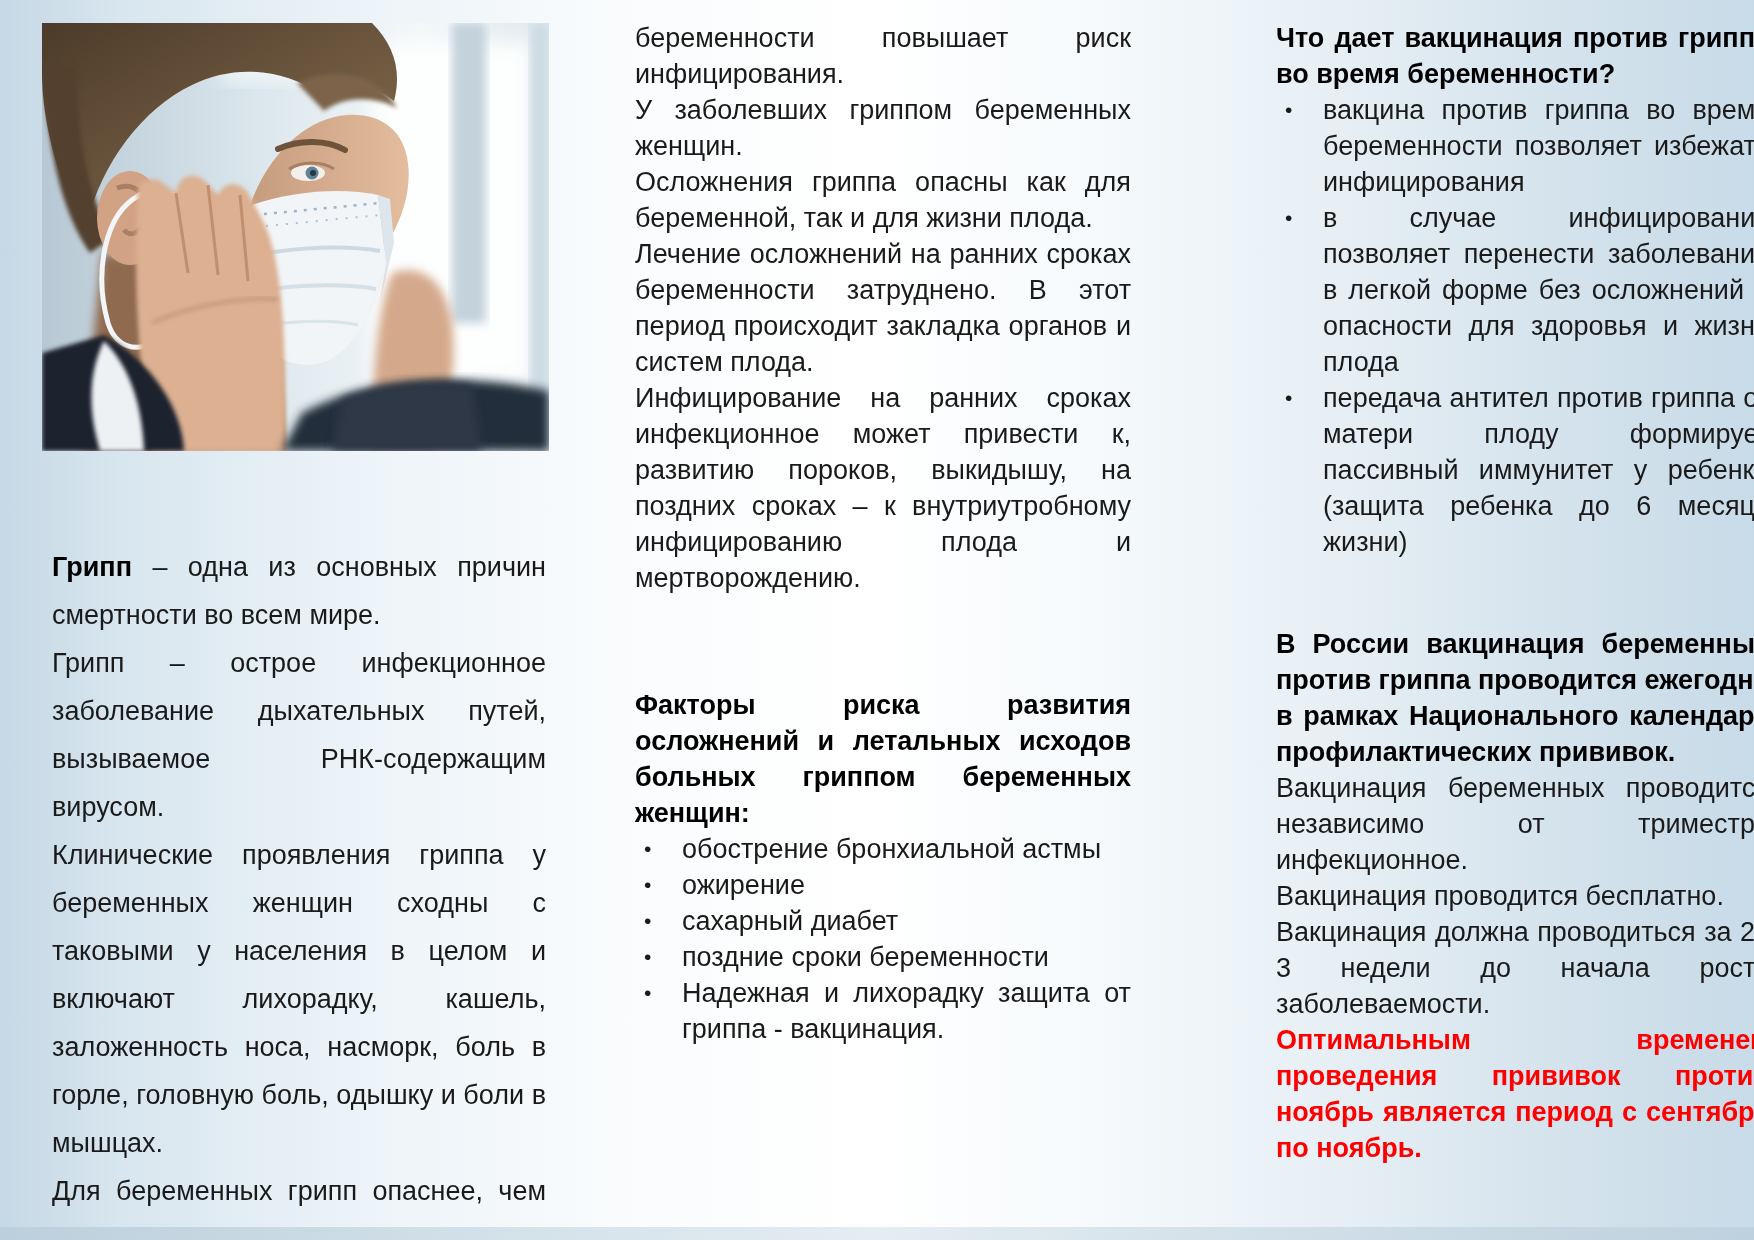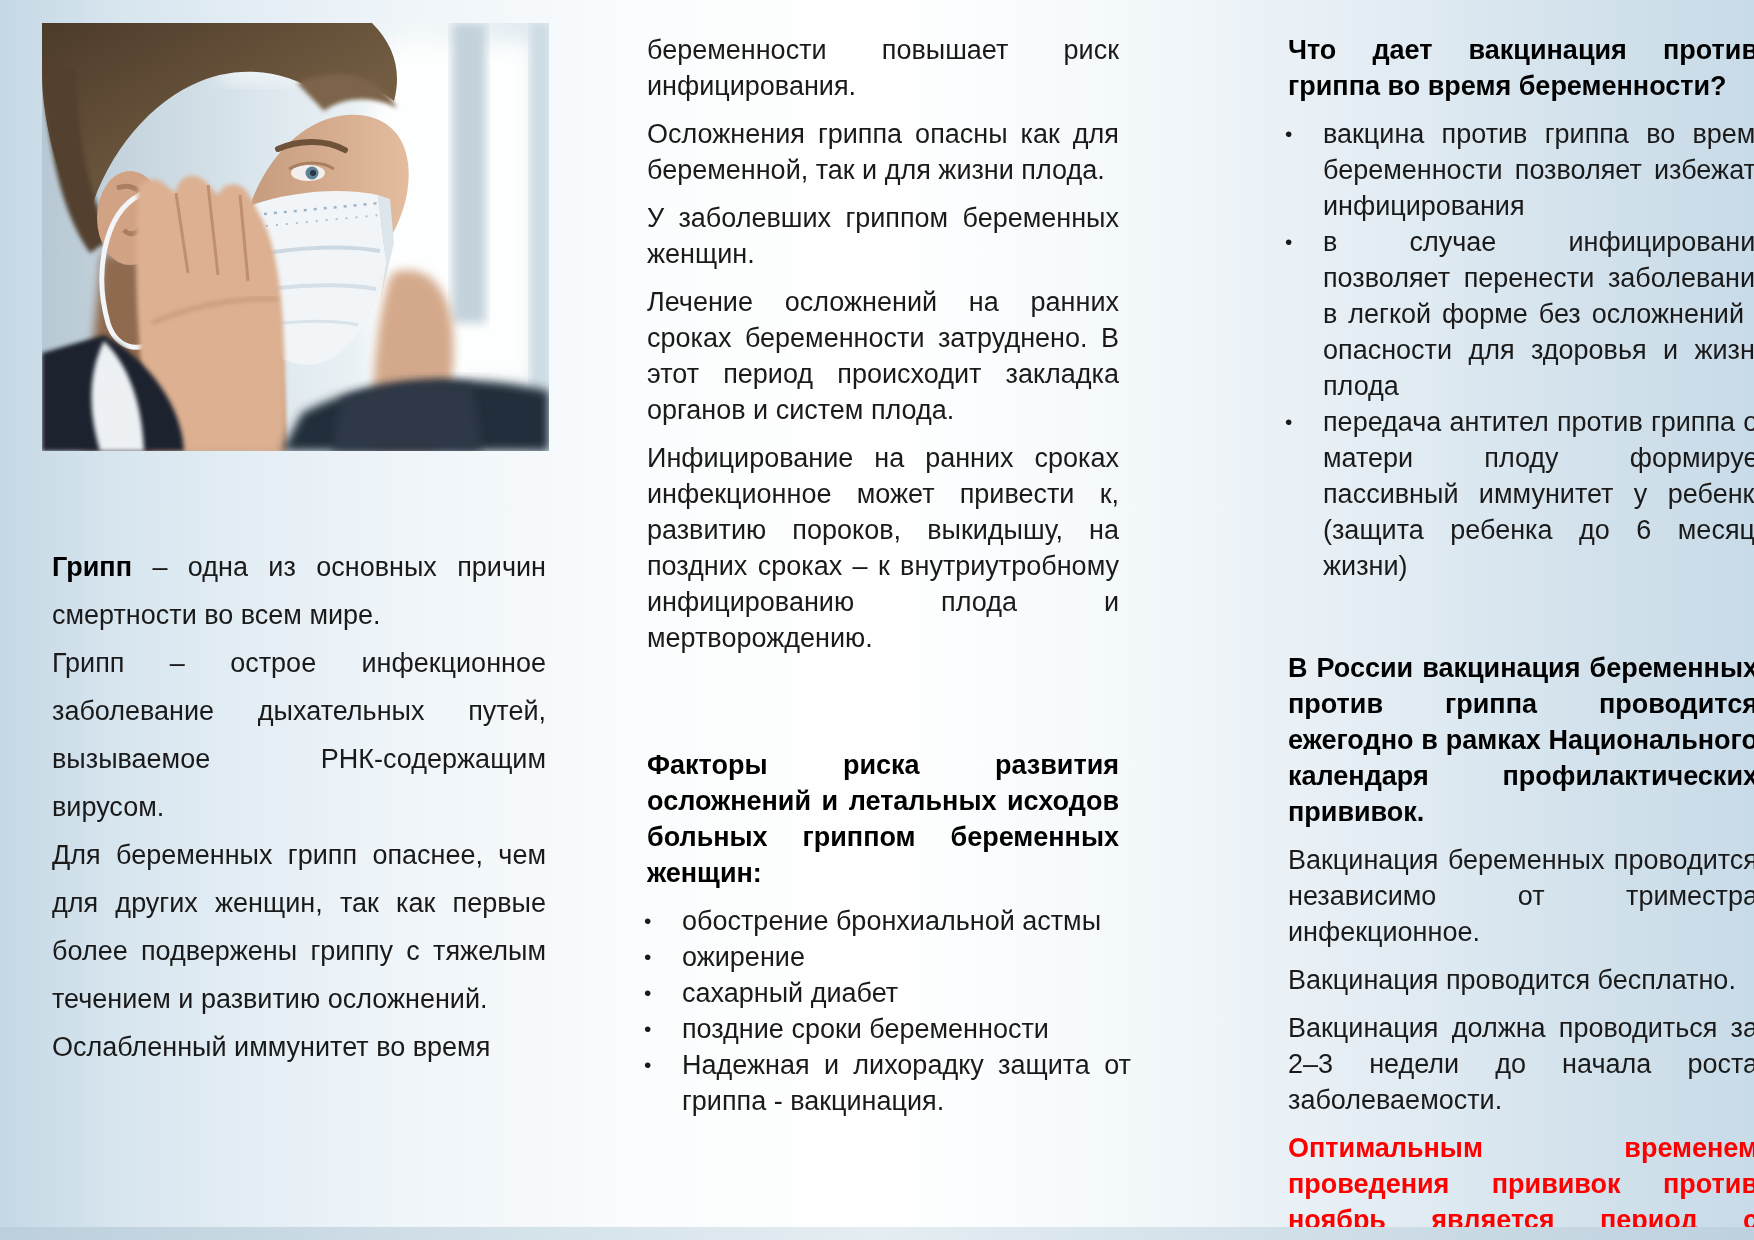--- a/index.html
+++ b/index.html
@@ -14,21 +14,21 @@
       #ffffff 50%, #f6fafc 62%, #e7eff5 76%, #d3e2ec 90%, #c8dbe8 100%);
   }
   .bottom-strip{
     position:absolute;left:0;bottom:0;width:100%;height:13px;
     background:linear-gradient(90deg,#bccfdc 0%,#d4e2ea 30%,#e4edf2 50%,#d2e0e9 72%,#bed1de 100%);
   }
   .col{
     position:absolute;top:20px;
     font-size:27px;line-height:36px;
   }
-  .col p{margin:12px;text-align:justify;}
+  .col p{margin:0;text-align:justify;}
   .col .gap-heading{margin-top:91px;}
   .bold{font-weight:bold;color:#000000;}
   .photo{
     position:absolute;left:42px;top:23px;width:507px;height:428px;
     overflow:hidden;
   }
   .col1-text{position:absolute;left:52px;top:543px;width:494px;font-size:27px;line-height:48px;}
   .col1-text p{margin:0;text-align:justify;}
   .col2{left:635px;width:496px;}
   .col3{left:1276px;width:494px;}
@@ -121,28 +121,29 @@
 
       <path d="M350,250 C380,240 404,258 410,300 C416,350 404,400 390,428 L330,428 C330,360 334,290 350,250 Z" fill="#d4a98b" filter="url(#b5)"></path>
       <path d="M260,390 C330,352 430,350 507,368 L507,428 L240,428 Z" fill="#232d3a" filter="url(#b5)"></path>
       <path d="M300,376 C340,360 390,356 430,362 L440,428 L290,428 Z" fill="#2e3947" filter="url(#b5)"></path>
     </svg>
   </div>
 
   <div class="col1-text">
     <p><span class="bold">Грипп</span><span> – одна из основных причин смертности во всем мире.</span></p>
     <p>Грипп – острое инфекционное заболевание дыхательных путей, вызываемое РНК-содержащим вирусом.</p>
+    <p>Клинические проявления гриппа у беременных женщин сходны с таковыми у населения в целом и включают лихорадку, кашель, заложенность носа, насморк, боль в горле, головную боль, одышку и боли в мышцах.</p>
     <p>Для беременных грипп опаснее, чем для других женщин, так как первые более подвержены гриппу с тяжелым течением и развитию осложнений.</p>
     <p>Ослабленный иммунитет во время</p>
   </div>
 
   <div class="col col2">
     <p>беременности повышает риск инфицирования.</p>
+    <p>У заболевших гриппом беременных женщин.</p>
     <p>Осложнения гриппа опасны как для беременной, так и для жизни плода.</p>
-    <p>У заболевших гриппом беременных женщин.</p>
     <p>Лечение осложнений на ранних сроках беременности затруднено. В этот период происходит закладка органов и систем плода.</p>
     <p>Инфицирование на ранних сроках инфекционное может привести к, развитию пороков, выкидышу, на поздних сроках – к внутриутробному инфицированию плода и мертворождению.</p>
     <p class="bold gap-heading">Факторы риска развития осложнений и летальных исходов больных гриппом беременных женщин:</p>
     <div class="bullets">
       <div class="b-row">
         <span class="b-dot">•</span>
         <span class="b-txt">обострение бронхиальной астмы</span>
       </div>
       <div class="b-row">
         <span class="b-dot">•</span>

